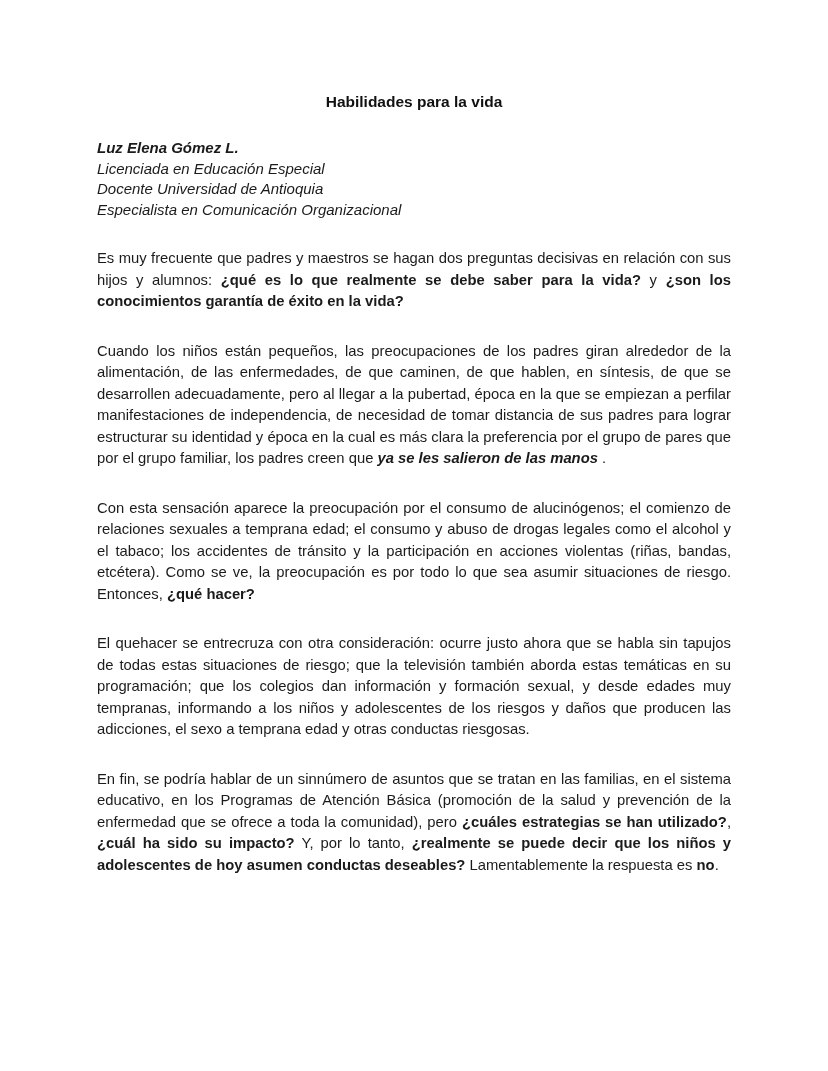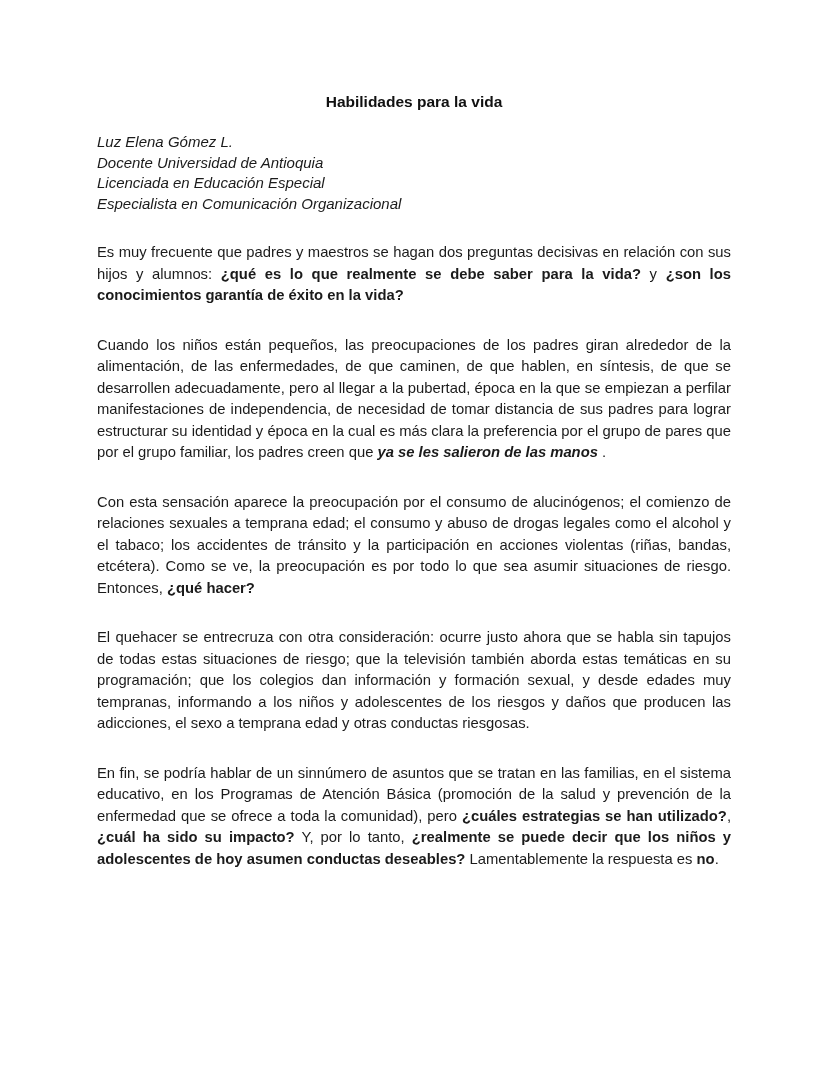--- a/index.html
+++ b/index.html
@@ -13,56 +13,56 @@
     height: 1071px;
     background: #ffffff;
     color: #1b1b1b;
     padding: 93px 97px 0 97px;
     overflow: hidden;
   }
   .doc-title {
     font-size: 15.5px;
     font-weight: bold;
     text-align: center;
-    margin-bottom: 21px;
+    margin-bottom: 27px;
     color: #111;
   }
   .author-block {
     margin-bottom: 26px;
   }
   .author-line {
     font-size: 15px;
     font-style: italic;
     line-height: 20.5px;
     color: #1b1b1b;
   }
   .author-line.bold {
-    font-weight: normal;
+    font-weight: bold;
   }
   .doc-body p.para {
     font-size: 14.8px;
     line-height: 21.5px;
     text-align: justify;
     margin-bottom: 21.5px;
     color: #1b1b1b;
     margin-top: 28px;
   }
   .bold { font-weight: bold; }
   .italic { font-style: italic; }
 </style>
 </head>
 <body>
 
 <div class="page">
   <h1 class="doc-title">Habilidades para la vida</h1>
 
   <div class="author-block">
       <div class="author-line bold">Luz Elena Gómez L.</div>
+      <div class="author-line">Licenciada en Educación Especial</div>
       <div class="author-line">Docente Universidad de Antioquia</div>
-      <div class="author-line">Licenciada en Educación Especial</div>
       <div class="author-line">Especialista en Comunicación Organizacional</div>
     </div>
 
   <div class="doc-body">
       <p class="para"><span class="">Es muy frecuente que padres y maestros se hagan dos preguntas decisivas en relación con sus hijos y alumnos: </span><span class="bold ">¿qué es lo que realmente se debe saber para la vida?</span><span class=""> y </span><span class="bold ">¿son los conocimientos garantía de éxito en la vida?</span></p>
       <p class="para"><span class="">Cuando los niños están pequeños, las preocupaciones de los padres giran alrededor de la alimentación, de las enfermedades, de que caminen, de que hablen, en síntesis, de que se desarrollen adecuadamente, pero al llegar a la pubertad, época en la que se empiezan a perfilar manifestaciones de independencia, de necesidad de tomar distancia de sus padres para lograr estructurar su identidad y época en la cual es más clara la preferencia por el grupo de pares que por el grupo familiar, los padres creen que </span><span class="bold italic">ya se les salieron de las manos</span><span class=""> .</span></p>
       <p class="para"><span class="">Con esta sensación aparece la preocupación por el consumo de alucinógenos; el comienzo de relaciones sexuales a temprana edad; el consumo y abuso de drogas legales como el alcohol y el tabaco; los accidentes de tránsito y la participación en acciones violentas (riñas, bandas, etcétera). Como se ve, la preocupación es por todo lo que sea asumir situaciones de riesgo. Entonces, </span><span class="bold ">¿qué hacer?</span></p>
       <p class="para"><span class="">El quehacer se entrecruza con otra consideración: ocurre justo ahora que se habla sin tapujos de todas estas situaciones de riesgo; que la televisión también aborda estas temáticas en su programación; que los colegios dan información y formación sexual, y desde edades muy tempranas, informando a los niños y adolescentes de los riesgos y daños que producen las adicciones, el sexo a temprana edad y otras conductas riesgosas.</span></p>
       <p class="para"><span class="">En fin, se podría hablar de un sinnúmero de asuntos que se tratan en las familias, en el sistema educativo, en los Programas de Atención Básica (promoción de la salud y prevención de la enfermedad que se ofrece a toda la comunidad), pero </span><span class="bold ">¿cuáles estrategias se han utilizado?</span><span class="">, </span><span class="bold ">¿cuál ha sido su impacto?</span><span class=""> Y, por lo tanto, </span><span class="bold ">¿realmente se puede decir que los niños y adolescentes de hoy asumen conductas deseables?</span><span class=""> Lamentablemente la respuesta es </span><span class="bold ">no</span><span class="">.</span></p>
     </div>

